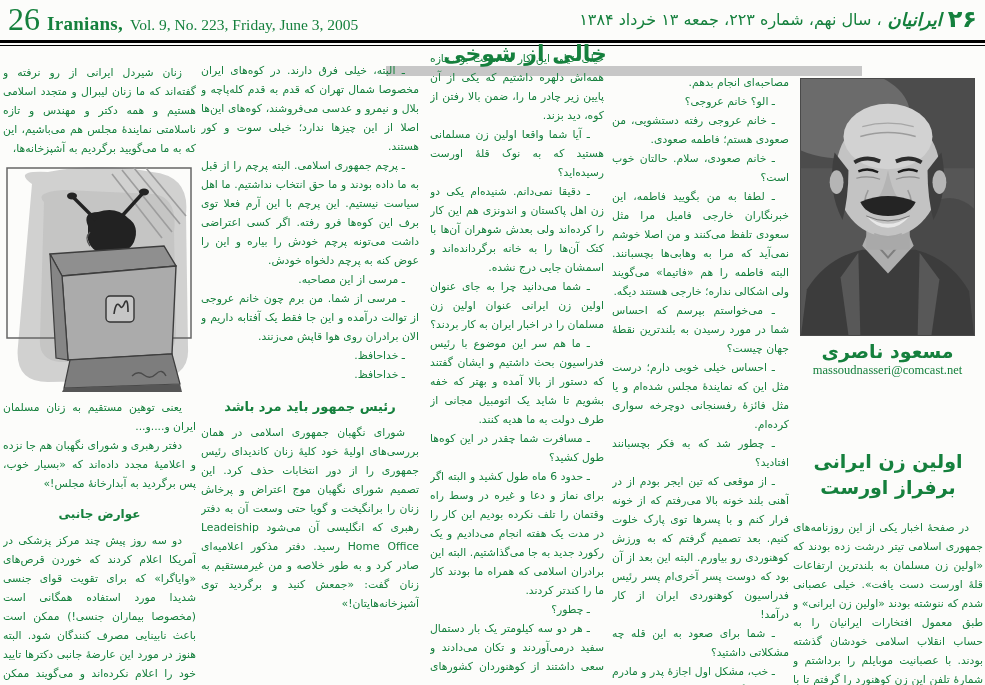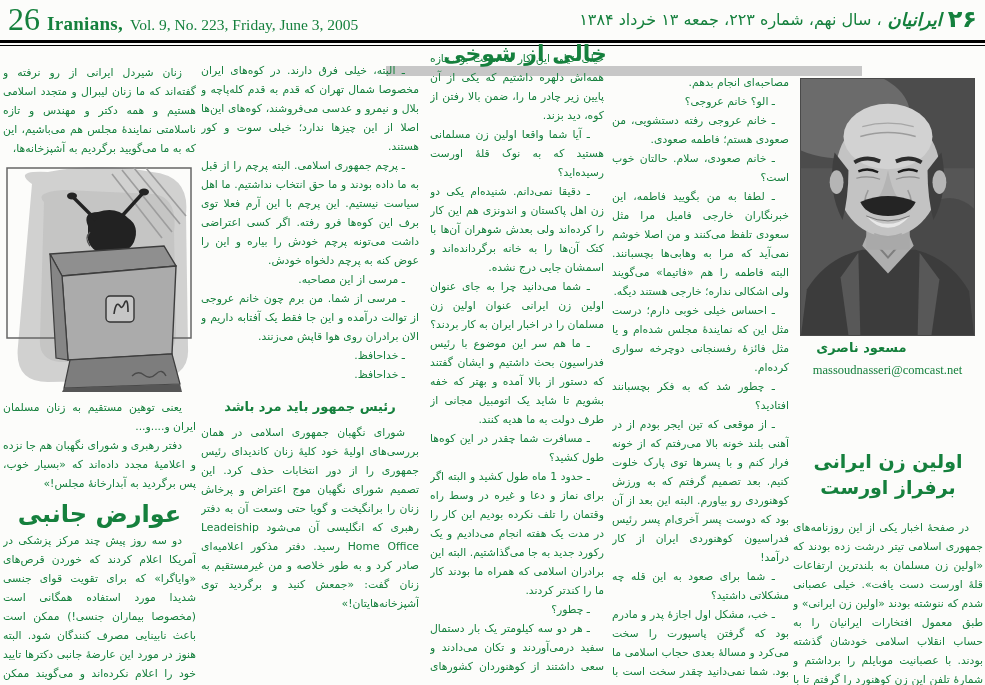--- a/index.html
+++ b/index.html
@@ -24,27 +24,27 @@
   .section-bar { position:absolute; left:386px; top:66px; width:476px; height:10px; background:#c7c7c7; }
   .section-title { position:absolute; left:255px; top:41px; width:540px; text-align:center;
     direction:rtl; font-weight:bold; font-size:22px; }
   
   .col { position:absolute; direction:rtl; text-align:justify;
     font-size:10.8px; line-height:19px; overflow:hidden; }
   .col p.para { text-indent:14px; }
   .cont > p.para:first-child { text-indent:0; }
   .inner-heading { direction:rtl; text-align:center; font-weight:bold; }
   .h-president { font-size:13px; margin:13px 0 7px; }
-  .h-side { font-size:24px; margin:12px 0 7px; }
+  .h-side { font-size:12px; margin:12px 0 7px; }
   
   .photo-frame { position:absolute; left:800px; top:78px; width:175px; height:258px;
     border:1px solid #4a4a4a; background:#5c5c5c; }
   .photo-frame svg { display:block; width:100%; height:100%; }
-  .photo-caption { position:absolute; left:769px; top:340px; width:185px; text-align:center;
-    direction:rtl; font-weight:bold; font-size:13px; }
+  .photo-caption { position:absolute; left:795px; top:340px; width:185px; text-align:center;
+    direction:rtl; font-weight:bold; font-size:19px; }
   .photo-email { position:absolute; left:795px; top:363px; width:185px; text-align:center;
     font-family:"Liberation Serif",serif; font-size:12.5px; direction:ltr; }
   .everest-headline { position:absolute; left:794px; top:449px; width:188px; text-align:center;
     direction:rtl; font-weight:bold; font-size:19px; line-height:1.35; }
   
   .cartoon { display:block; width:192px; height:230px; margin:4px 0 6px; }
   
   .col-intro1 { left:793px; top:518px; width:190px; height:167px; }
   .colA { left:612px; top:61px;  width:177px; height:624px;margin-top:12px; }
   .colB { left:430px; top:49px;  width:174px; height:624px; }
@@ -127,34 +127,35 @@
   <div class="col col-intro1">
       <p class="para">در صفحهٔ اخبار یکی از این روزنامه‌های جمهوری اسلامی تیتر درشت زده بودند که «اولین زن مسلمان به بلندترین ارتفاعات قلهٔ اورست دست یافت». خیلی عصبانی شدم که ننوشته بودند «اولین زن ایرانی» و طبق معمول افتخارات ایرانیان را به حساب انقلاب اسلامی خودشان گذشته بودند. با عصبانیت موبایلم را برداشتم و شمارهٔ تلفن این زن کوهنورد را گرفتم تا با او</p>
     </div>
 
   <div class="col colA cont">
       <p class="para">مصاحبه‌ای انجام بدهم.</p>
       <p class="para">ـ الو؟ خانم عروجی؟</p>
       <p class="para">ـ خانم عروجی رفته دستشویی، من صعودی هستم؛ فاطمه صعودی.</p>
       <p class="para">ـ خانم صعودی، سلام. حالتان خوب است؟</p>
       <p class="para">ـ لطفا به من بگویید فاطمه، این خبرنگاران خارجی فامیل مرا مثل سعودی تلفظ می‌کنند و من اصلا خوشم نمی‌آید که مرا به وهابی‌ها بچسبانند. البته فاطمه را هم «فاتیما» می‌گویند ولی اشکالی نداره؛ خارجی هستند دیگه.</p>
+      <p class="para">ـ می‌خواستم بپرسم که احساس شما در مورد رسیدن به بلندترین نقطهٔ جهان چیست؟</p>
       <p class="para">ـ احساس خیلی خوبی دارم؛ درست مثل این که نمایندهٔ مجلس شده‌ام و یا مثل فائزهٔ رفسنجانی دوچرخه سواری کرده‌ام.</p>
       <p class="para">ـ چطور شد که به فکر بچسبانند افتادید؟</p>
       <p class="para">ـ از موقعی که تین ایجر بودم از در آهنی بلند خونه بالا می‌رفتم که از خونه فرار کنم و با پسرها توی پارک خلوت کنیم. بعد تصمیم گرفتم که به ورزش کوهنوردی رو بیاورم. البته این بعد از آن بود که دوست پسر آخری‌ام پسر رئیس فدراسیون کوهنوردی ایران از کار درآمد!</p>
       <p class="para">ـ شما برای صعود به این قله چه مشکلاتی داشتید؟</p>
       <p class="para">ـ خب، مشکل اول اجازهٔ پدر و مادرم بود که گرفتن پاسپورت را سخت می‌کرد و مسالهٔ بعدی حجاب اسلامی ما بود. شما نمی‌دانید چقدر سخت است با چادر سیاه و بلند از کوه پر برف بالا رفتن. مخصوصا که کوهنوردان مرد هم با ما بودند و ما ضمن بالا رفتن از سنگ و صخره باید با یک دست چادرمان را جلوی دهانمان می‌گرفتیم.</p>
     </div>
   <div class="col colB cont">
       <p class="para">خیلی خیلی این کار ما سخت بود. تازه همه‌اش دلهره داشتیم که یکی از آن پایین زیر چادر ما را، ضمن بالا رفتن از کوه، دید بزند.</p>
       <p class="para">ـ آیا شما واقعا اولین زن مسلمانی هستید که به نوک قلهٔ اورست رسیده‌اید؟</p>
       <p class="para">ـ دقیقا نمی‌دانم. شنیده‌ام یکی دو زن اهل پاکستان و اندونزی هم این کار را کرده‌اند ولی بعدش شوهران آن‌ها با کتک آن‌ها را به خانه برگردانده‌اند و اسمشان جایی درج نشده.</p>
       <p class="para">ـ شما می‌دانید چرا به جای عنوان اولین زن ایرانی عنوان اولین زن مسلمان را در اخبار ایران به کار بردند؟</p>
       <p class="para">ـ ما هم سر این موضوع با رئیس فدراسیون بحث داشتیم و ایشان گفتند که دستور از بالا آمده و بهتر که خفه بشویم تا شاید یک اتومبیل مجانی از طرف دولت به ما هدیه کنند.</p>
       <p class="para">ـ مسافرت شما چقدر در این کوه‌ها طول کشید؟</p>
-      <p class="para">ـ حدود 1 ماه طول کشید و البته اگر برای نماز و دعا و غیره در وسط راه وقتمان را تلف نکرده بودیم این کار را در مدت یک هفته انجام می‌دادیم و یک رکورد جدید به جا می‌گذاشتیم. البته این برادران اسلامی که همراه ما بودند کار ما را کندتر کردند.</p>
+      <p class="para">ـ حدود 6 ماه طول کشید و البته اگر برای نماز و دعا و غیره در وسط راه وقتمان را تلف نکرده بودیم این کار را در مدت یک هفته انجام می‌دادیم و یک رکورد جدید به جا می‌گذاشتیم. البته این برادران اسلامی که همراه ما بودند کار ما را کندتر کردند.</p>
       <p class="para">ـ چطور؟</p>
       <p class="para">ـ هر دو سه کیلومتر یک بار دستمال سفید درمی‌آوردند و تکان می‌دادند و سعی داشتند از کوهنوردان کشورهای دیگر تقاضای پناهندگی سیاسی بکنند. خیلی طول کشید که حالیشان بکنیم که پناهندگی سیاسی به این سادگی‌ها نیست و باید از طریق سفارت باشد نه فدراسیون.</p>
     </div>
 
   <div class="col colC">
     <div>
         <p class="para">ـ البته، خیلی فرق دارند. در کوه‌های ایران مخصوصا شمال تهران که قدم به قدم کله‌پاچه و بلال و نیمرو و عدسی می‌فروشند، کوه‌های این‌ها اصلا از این چیزها ندارد؛ خیلی سوت و کور هستند.</p>
         <p class="para">ـ پرچم جمهوری اسلامی. البته پرچم را از قبل به ما داده بودند و ما حق انتخاب نداشتیم. ما اهل سیاست نیستیم. این پرچم با این آرم فعلا توی برف این کوه‌ها فرو رفته. اگر کسی اعتراضی داشت می‌تونه پرچم خودش را بیاره و این را عوض کنه به پرچم دلخواه خودش.</p>
         <p class="para">ـ مرسی از این مصاحبه.</p>
         <p class="para">ـ مرسی از شما. من برم چون خانم عروجی از توالت درآمده و این جا فقط یک آفتابه داریم و الان برادران روی هوا قاپش می‌زنند.</p>

